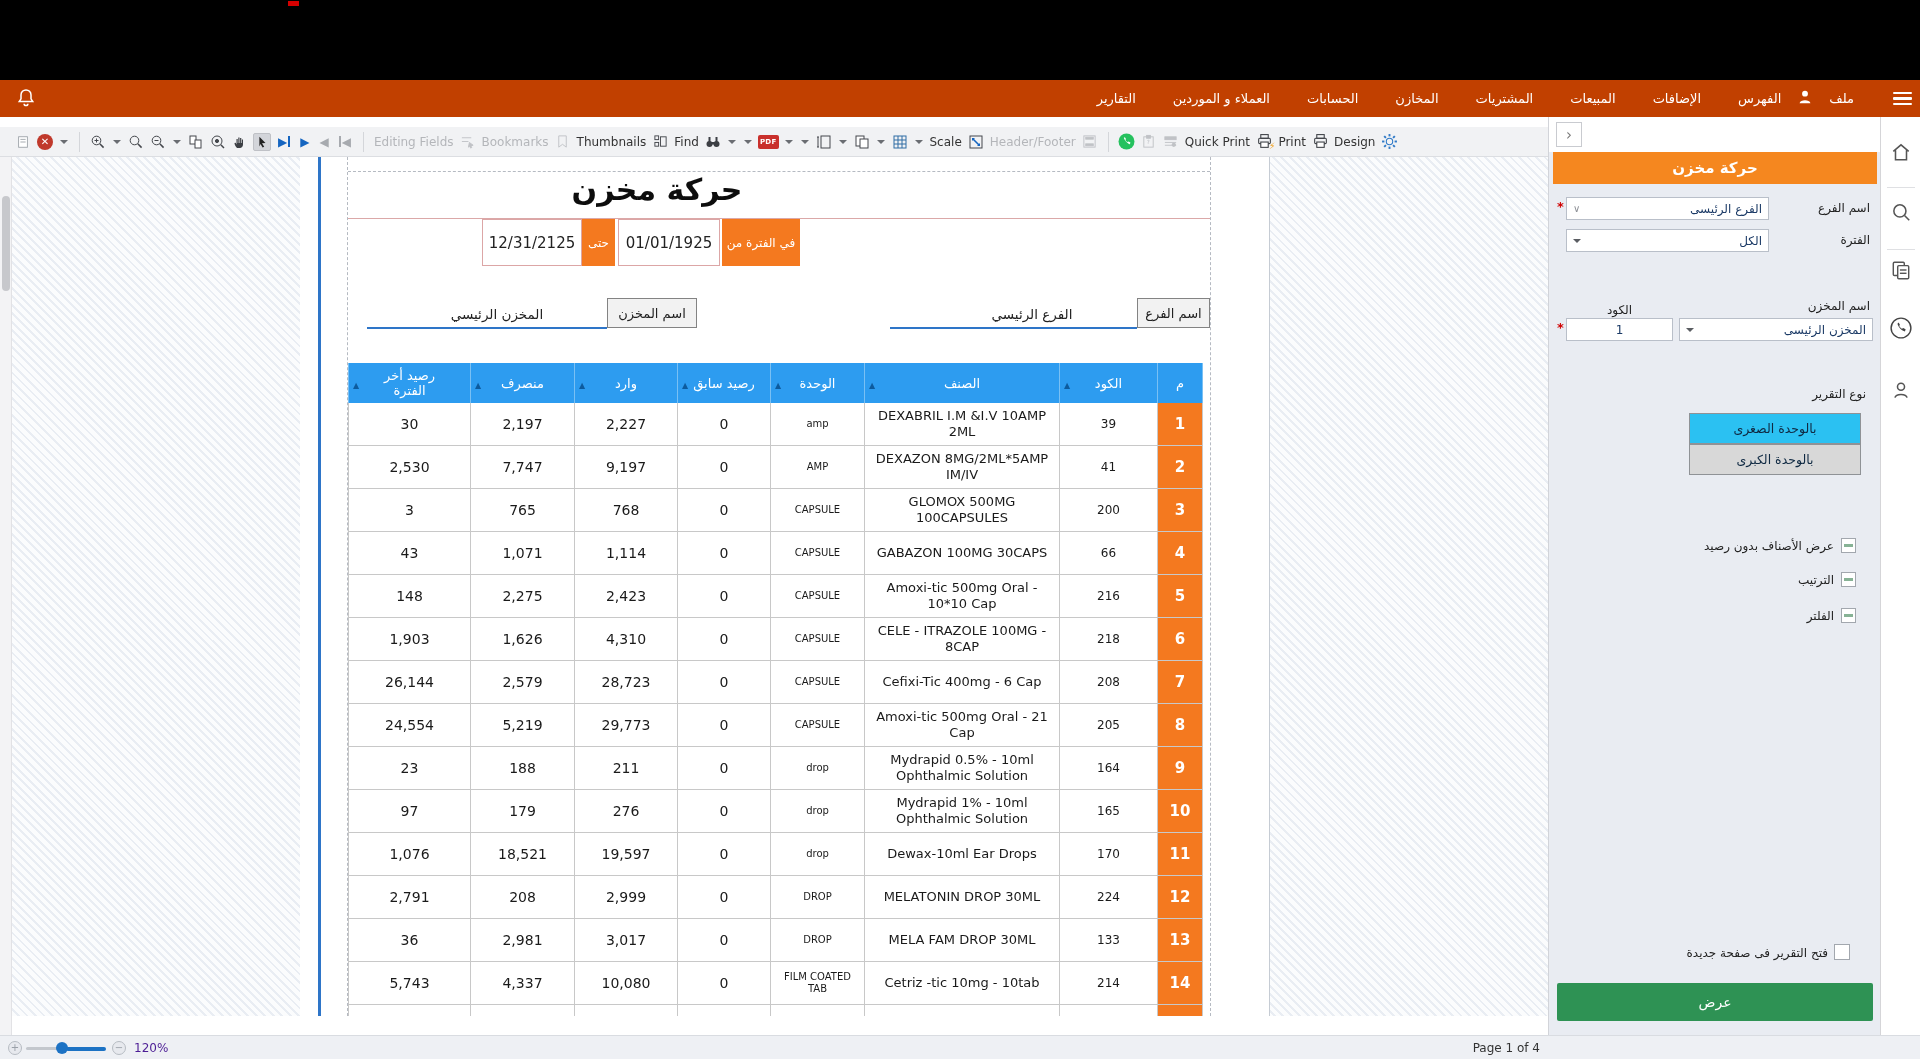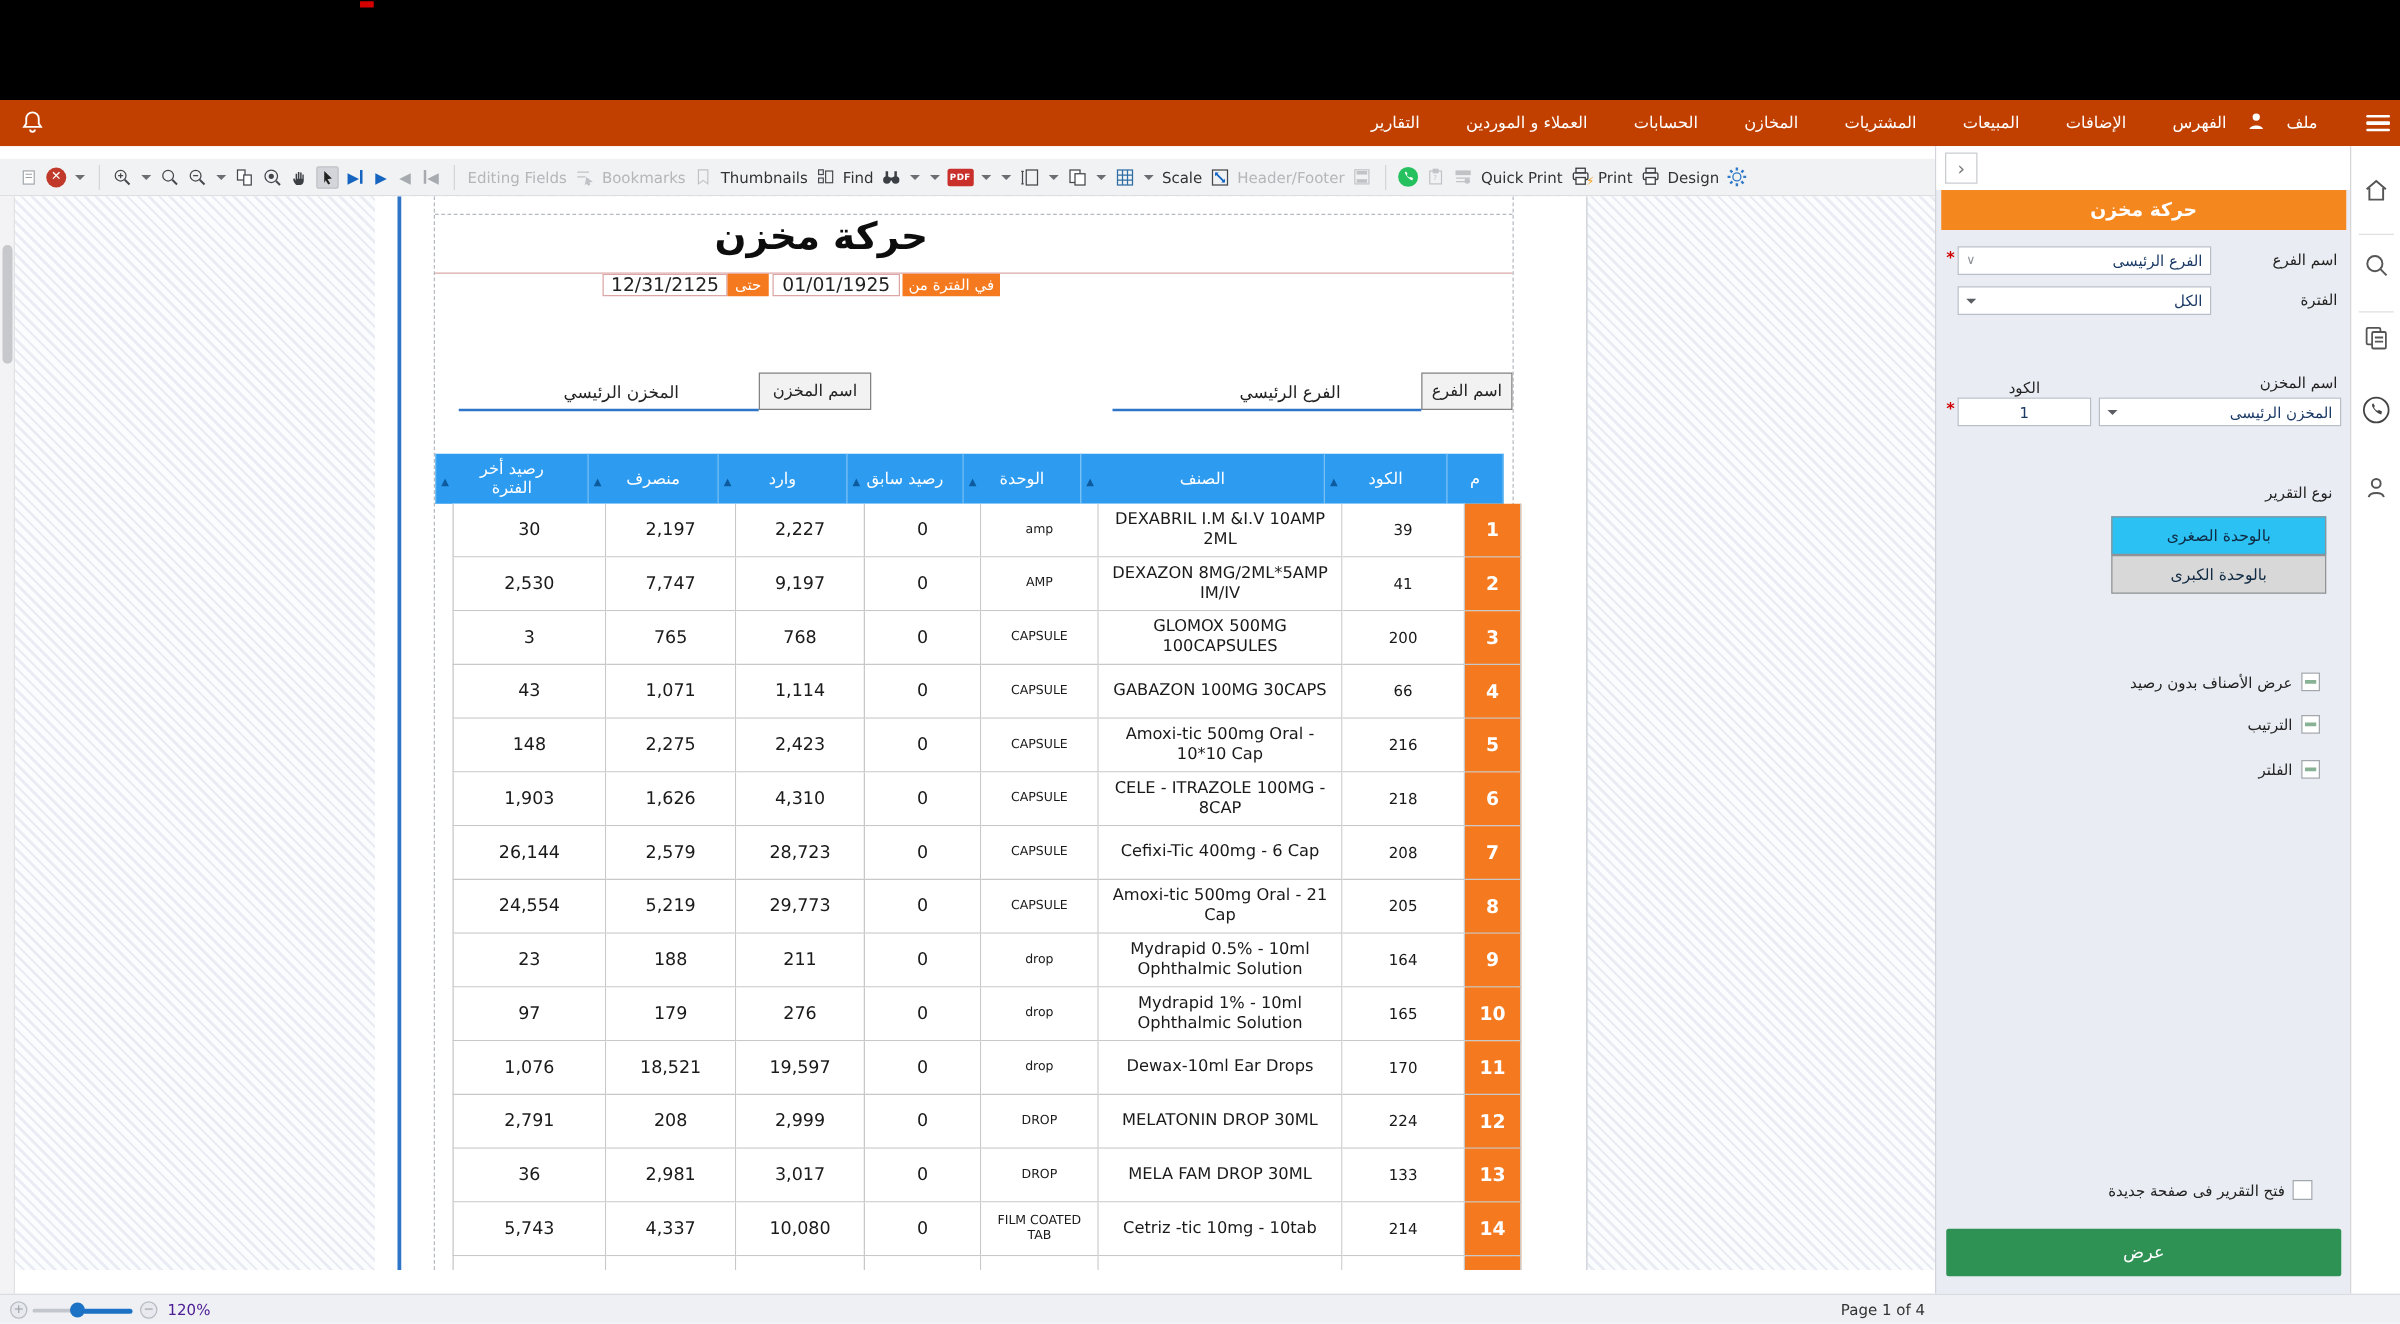--- a/index.html
+++ b/index.html
@@ -46,40 +46,40 @@
           background:repeating-linear-gradient(45deg,#fbfcfd 0px,#fbfcfd 4px,#e9edf3 4px,#e9edf3 6px)}
   #page{position:absolute;left:288px;top:0;width:970px;height:859px;background:#fff;
         border-right:1px solid #c6ccd4}
   #pageblue{position:absolute;left:306px;top:0;width:3px;height:859px;background:#2e75c8}
   .dashv{position:absolute;top:0;height:859px;border-left:1px dashed #b5bac2}
   .dashh{position:absolute;left:336px;top:14px;width:862px;border-top:1px dashed #b5bac2}
 
   #rpt-title{position:absolute;left:445px;top:15px;width:400px;text-align:center;
              font-size:30px;font-weight:bold;color:#0d0d0d}
   #dateline{position:absolute;left:336px;top:61px;width:862px;border-top:1px solid #dba8a8}
-  .datebox{position:absolute;top:62px;height:18px;display:flex;align-items:center;justify-content:center}
+  .datebox{position:absolute;top:62px;height:47px;display:flex;align-items:center;justify-content:center}
   .dbwhite{background:#fff;border:1px solid #dca6a6;font-size:15px;color:#222}
   .dborange{background:#F4791F;color:#fff;font-size:12px}
 
   .tabbox{position:absolute;top:141px;height:30px;background:#f2f2f2;border:1px solid #838383;
           display:flex;align-items:center;justify-content:center;font-size:13px;color:#222}
   .tabval{position:absolute;top:146px;height:22px;display:flex;align-items:center;justify-content:center;
           font-size:13.5px;color:#222}
   .tabline{position:absolute;top:170px;height:2px;background:#2e75c8}
 
   
   #rtable{position:absolute;left:336px;top:206px;width:855px}
   .thead{position:absolute;left:0;top:0;width:855px;height:40px}
   .hcell{position:absolute;top:0;height:40px;background:#2D9CF0;color:#fff;font-size:13px;
          display:flex;align-items:center;justify-content:center;text-align:center;
          border-right:1px solid #79c0f4;white-space:pre-line;line-height:15px}
   .hcell.c0{border-left:1px solid #79c0f4}
   .sort{position:absolute;left:4px;top:15px;font-size:8px;color:#0d5b9e}
   .tbody{position:absolute;left:0;top:40px;width:855px}
-  .trow{position:absolute;left:14px;width:855px;height:49px}
+  .trow{position:absolute;left:0;width:855px;height:49px}
   .tcell{position:absolute;top:0;height:43px;background:#fff;border-right:1px solid #c8c8c8;
          border-bottom:1px solid #c8c8c8;display:flex;align-items:center;justify-content:center;
          text-align:center;font-size:14px;color:#1a1a1a}
   .tcell.c0{border-left:1px solid #c8c8c8}
   .unitcell{font-size:10px;line-height:12px;padding:0 4px}
   .itemcell{font-size:13px;line-height:16px;padding:0 4px}
   .codecell{font-size:12px}
   .mcell{background:#F4791F;color:#fff;font-weight:bold;font-size:15px}
   .c0{left:0;width:123px}.c1{left:123px;width:104px}.c2{left:227px;width:103px}
   .c3{left:330px;width:93px}.c4{left:423px;width:94px}.c5{left:517px;width:195px}

